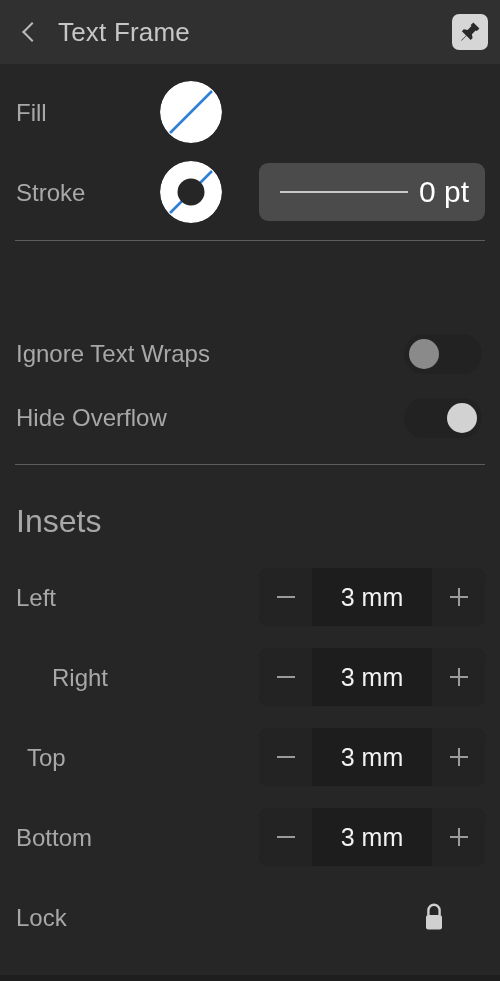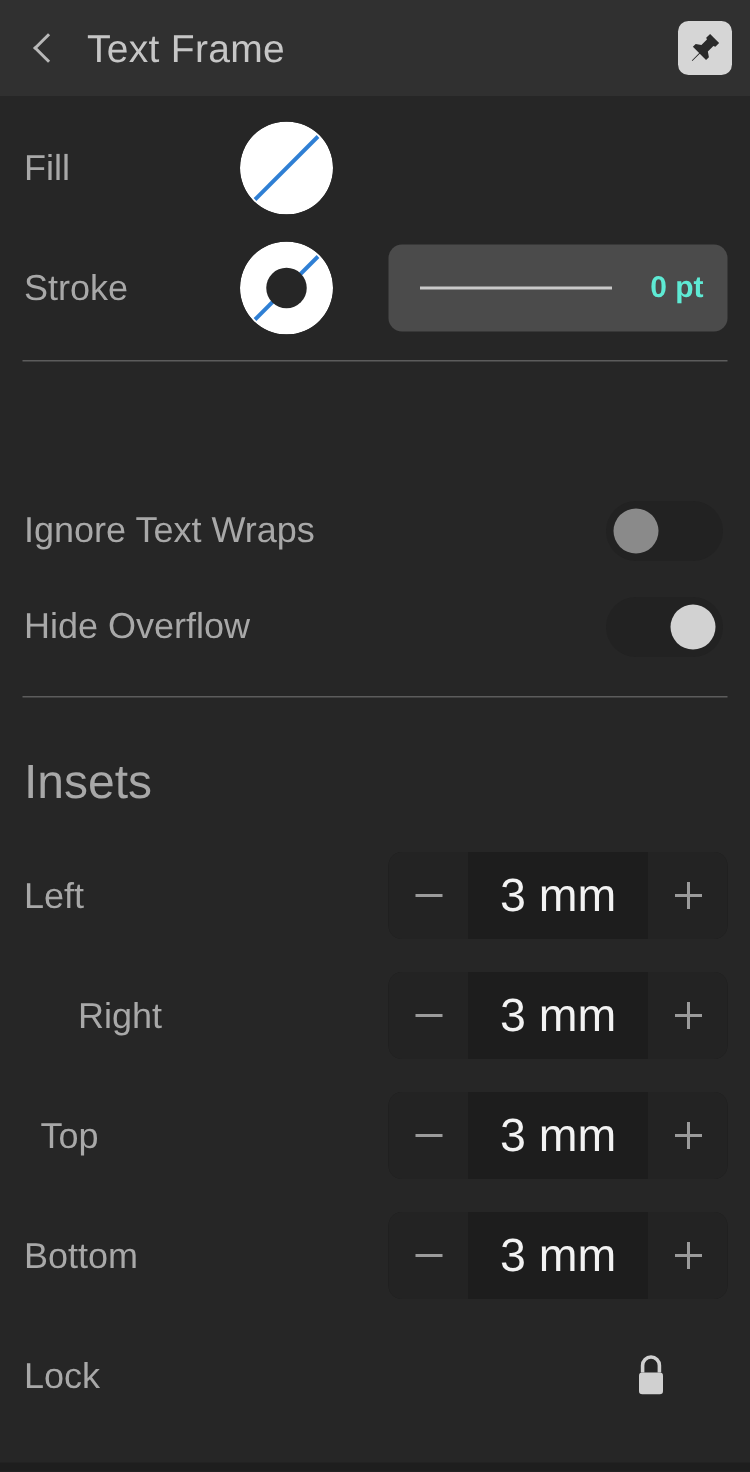--- a/index.html
+++ b/index.html
@@ -115,23 +115,22 @@
   .stroke-line {
     position: absolute;
     left: 21px;
     width: 128px;
     height: 2px;
     background: #c9c9c9;
   }
   .stroke-value {
     position: absolute;
     right: 16px;
-    font-size: 20px;
-    color: #5eead4;
-    font-weight: bold;
+    font-size: 30px;
+    color: #ffffff;
   }
 
   
   .toggle {
     position: absolute;
     left: 404px;
     width: 78px;
     height: 40px;
     border-radius: 20px;
     background: #222222;
@@ -178,21 +177,21 @@
     line-height: 1;
   }
   .step-val {
     flex: 1;
     height: 58px;
     background: #1d1d1d;
     display: flex;
     align-items: center;
     justify-content: center;
     color: #f2f2f2;
-    font-size: 31px;
+    font-size: 25px;
   }
   .glyph-minus {
     display: block;
     width: 18px;
     height: 2px;
     background: #9b9b9b;
   }
   .glyph-plus {
     position: relative;
     display: block;

